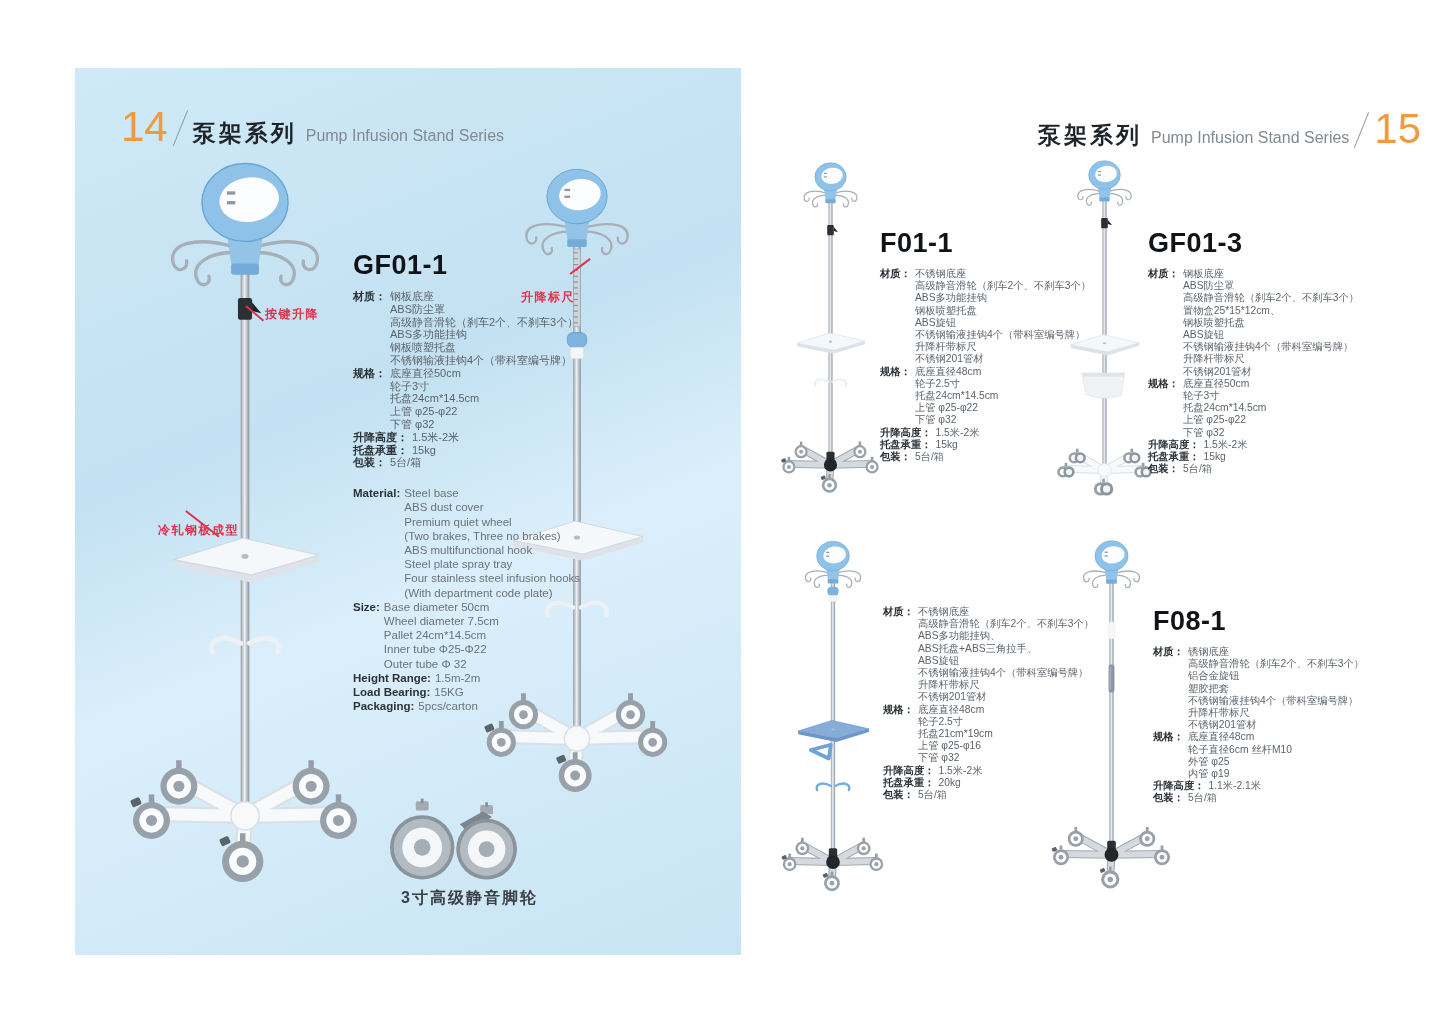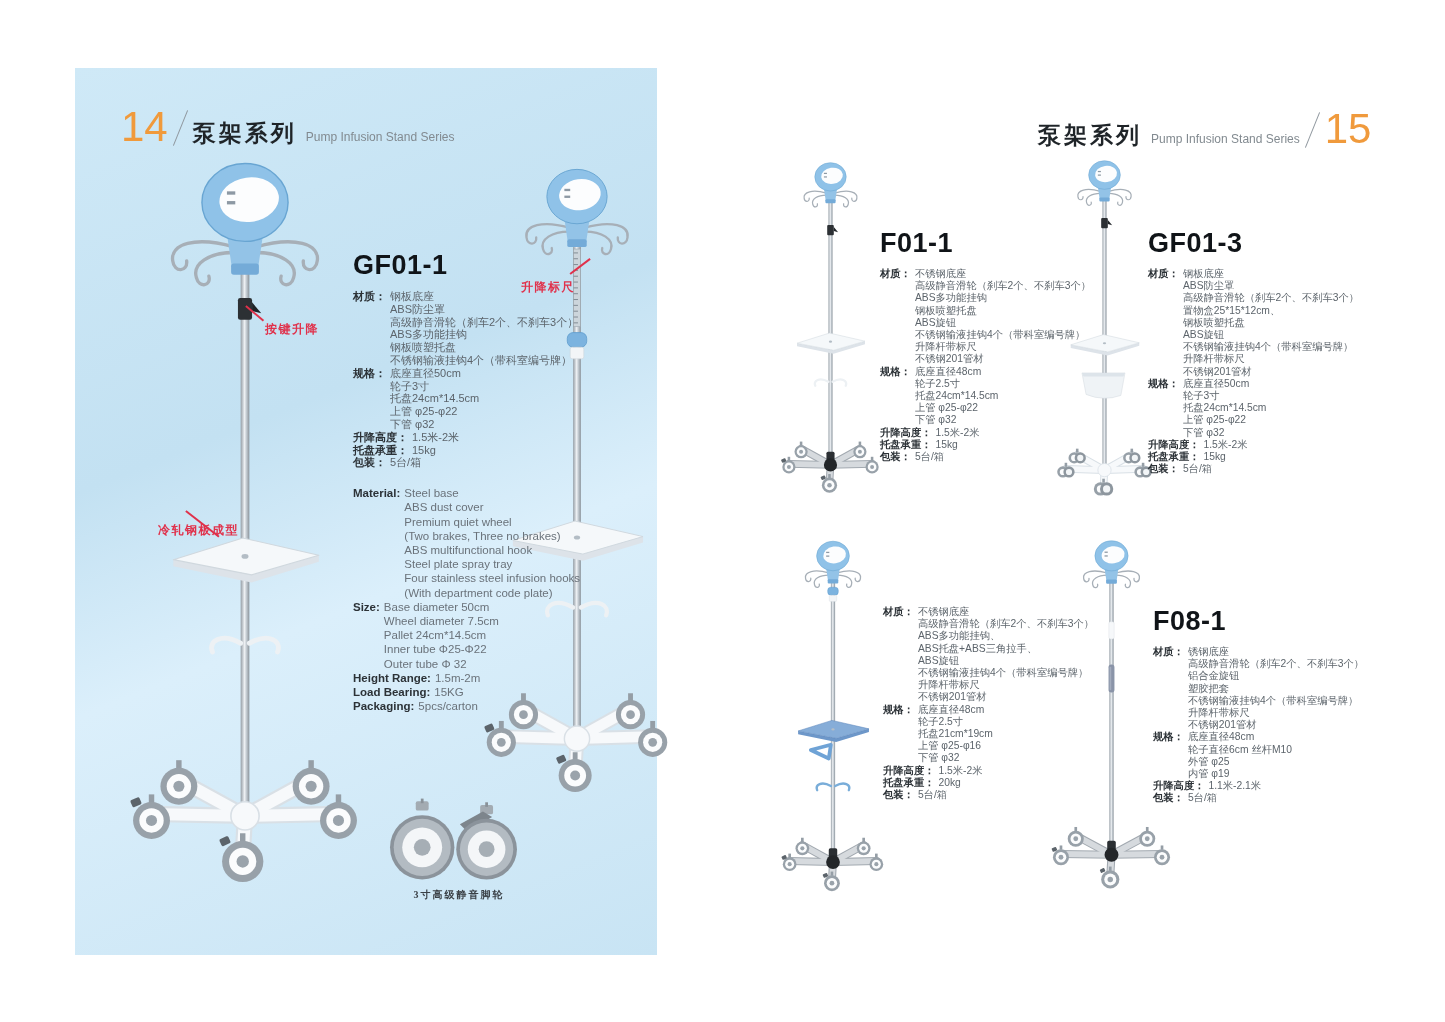--- a/index.html
+++ b/index.html
@@ -1,44 +1,44 @@
 <!DOCTYPE html>
 <html><head>
 <meta charset="utf-8">
 <style>
   html,body{margin:0;padding:0;background:#ffffff;}
   .canvas{position:relative;width:1445px;height:1022px;background:#ffffff;overflow:hidden;
           font-family:"Liberation Sans","DejaVu Sans",sans-serif;color:#333;}
   
-  .page-left{position:absolute;left:75px;top:68px;width:582px;height:887px;
+  .page-left{position:absolute;left:75px;top:68px;width:666px;height:887px;
              background:linear-gradient(158deg,#cfe9f7 0%,#c3e1f2 38%,#dbeffb 58%,#c8e4f4 100%);}
   .page-hdr{position:absolute;display:flex;align-items:baseline;white-space:nowrap;}
   .hdr-left{left:46px;top:38px;}
   .hdr-right{left:1038px;top:108px;}
   .page-num{font-size:42px;color:#f09a3c;font-weight:400;line-height:1;}
   .slash{width:1px;height:38px;background:#8f979e;transform:rotate(22deg);margin:0 12px;align-self:center;}
   .series-zh{font-size:23px;font-weight:bold;color:#1f2428;letter-spacing:3px;}
-  .series-en{font-size:12px;color:#828a90;margin-left:9px;}
+  .series-en{font-size:16px;color:#828a90;margin-left:9px;}
   
   .spec-col{position:absolute;}
   .model-title{font-size:27px;font-weight:bold;color:#101418;letter-spacing:.5px;margin-bottom:9px;
                font-family:"Liberation Sans","DejaVu Sans",sans-serif;}
   .specs .spec-group{display:flex;}
   .spec-label{font-weight:bold;color:#2c3237;white-space:nowrap;margin-right:4px;}
   .spec-line{white-space:nowrap;}
   .specs-zh-l{font-size:11px;line-height:12.8px;color:#5c646b;}
   .specs-en-l{font-size:11.5px;line-height:14.2px;color:#6a727a;margin-top:17px;}
   .specs-r{font-size:10.3px;line-height:12.2px;color:#5c646b;}
   
   .annot{position:absolute;color:#e0314b;font-size:12px;font-weight:bold;letter-spacing:1.5px;white-space:nowrap;}
   .annot-line{position:absolute;height:1.6px;background:#e0314b;transform-origin:left center;}
   
   .ph{position:absolute;}
   .ph svg{display:block;width:100%;height:100%;}
-  .caster-caption{position:absolute;font-size:10px;font-weight:bold;color:#3a4046;letter-spacing:2px;text-align:center;font-family:Liberation Serif, serif;}
+  .caster-caption{position:absolute;font-size:16px;font-weight:bold;color:#3a4046;letter-spacing:2px;text-align:right;}
 </style>
 </head>
 <body>
 
 <div class="canvas">
 
   <section class="page-left">
     <div class="page-hdr hdr-left">
       <span class="page-num">14</span>
       <span class="slash"></span>
@@ -200,23 +200,23 @@
   <path d="M86 66 L114 66 L109 100 L91 100 Z" fill="#93c3e7"></path>
   <rect x="90" y="94" width="20" height="8" rx="2" fill="#74abd8"></rect>
   <ellipse cx="100" cy="50" rx="31" ry="28" fill="#8fc2e8" stroke="#68a5d2" stroke-width="1"></ellipse>
   <ellipse cx="103" cy="48" rx="21.5" ry="16" fill="#fcfdfe" transform="rotate(-8 103 48)"></ellipse>
   <rect x="87" y="42" width="6" height="2.4" fill="#8d99a4"></rect>
   <rect x="87" y="49" width="6" height="2.4" fill="#8d99a4"></rect>
           </g>
         </svg>
       </div>
 
-    <div class="annot" style="left:190px;top:253px;">按键升降</div>
+    <div class="annot" style="left:190px;top:238px;">按键升降</div>
     <div class="annot-line" style="left:171px;top:237px;width:23px;transform:rotate(40deg);"></div>
-    <div class="annot" style="left:446px;top:211px;">升降标尺</div>
+    <div class="annot" style="left:446px;top:221px;">升降标尺</div>
     <div class="annot-line" style="left:495px;top:205px;width:25px;transform:rotate(-37deg);"></div>
     <div class="annot" style="left:83px;top:426px;margin-top:28px;">冷轧钢板成型</div>
     <div class="annot-line" style="left:111px;top:442px;width:42px;transform:rotate(38deg);"></div>
 
     <div class="spec-col" style="left:238px;top:182px;width:245px;margin-left:40px;">
       <div class="model-title">GF01-1</div>
       <div class="specs specs-zh-l">
           <div class="spec-group">
             <span class="spec-label">材质：</span>
             <span class="spec-lines">

